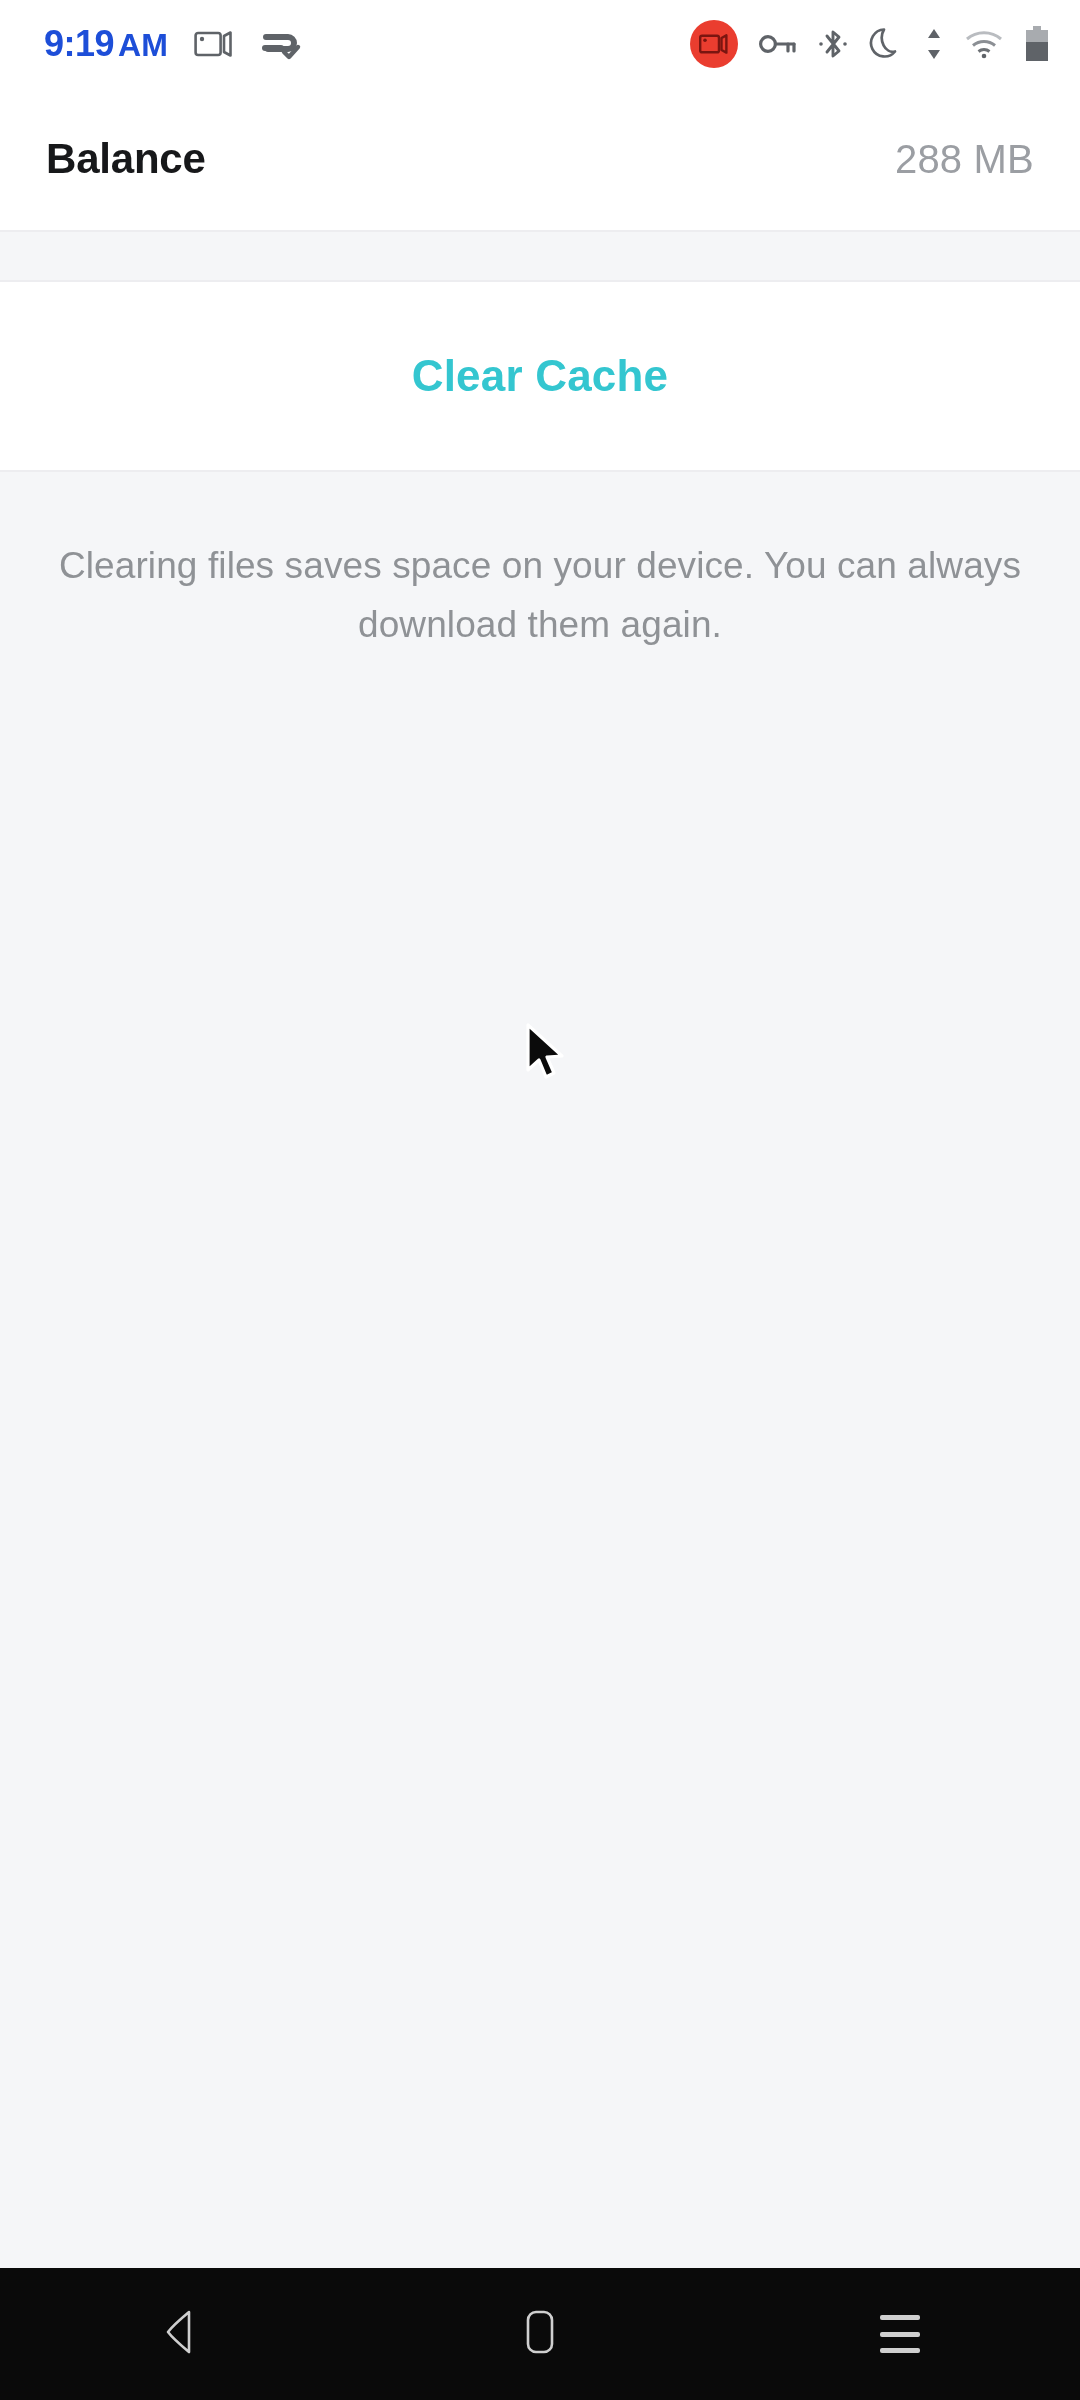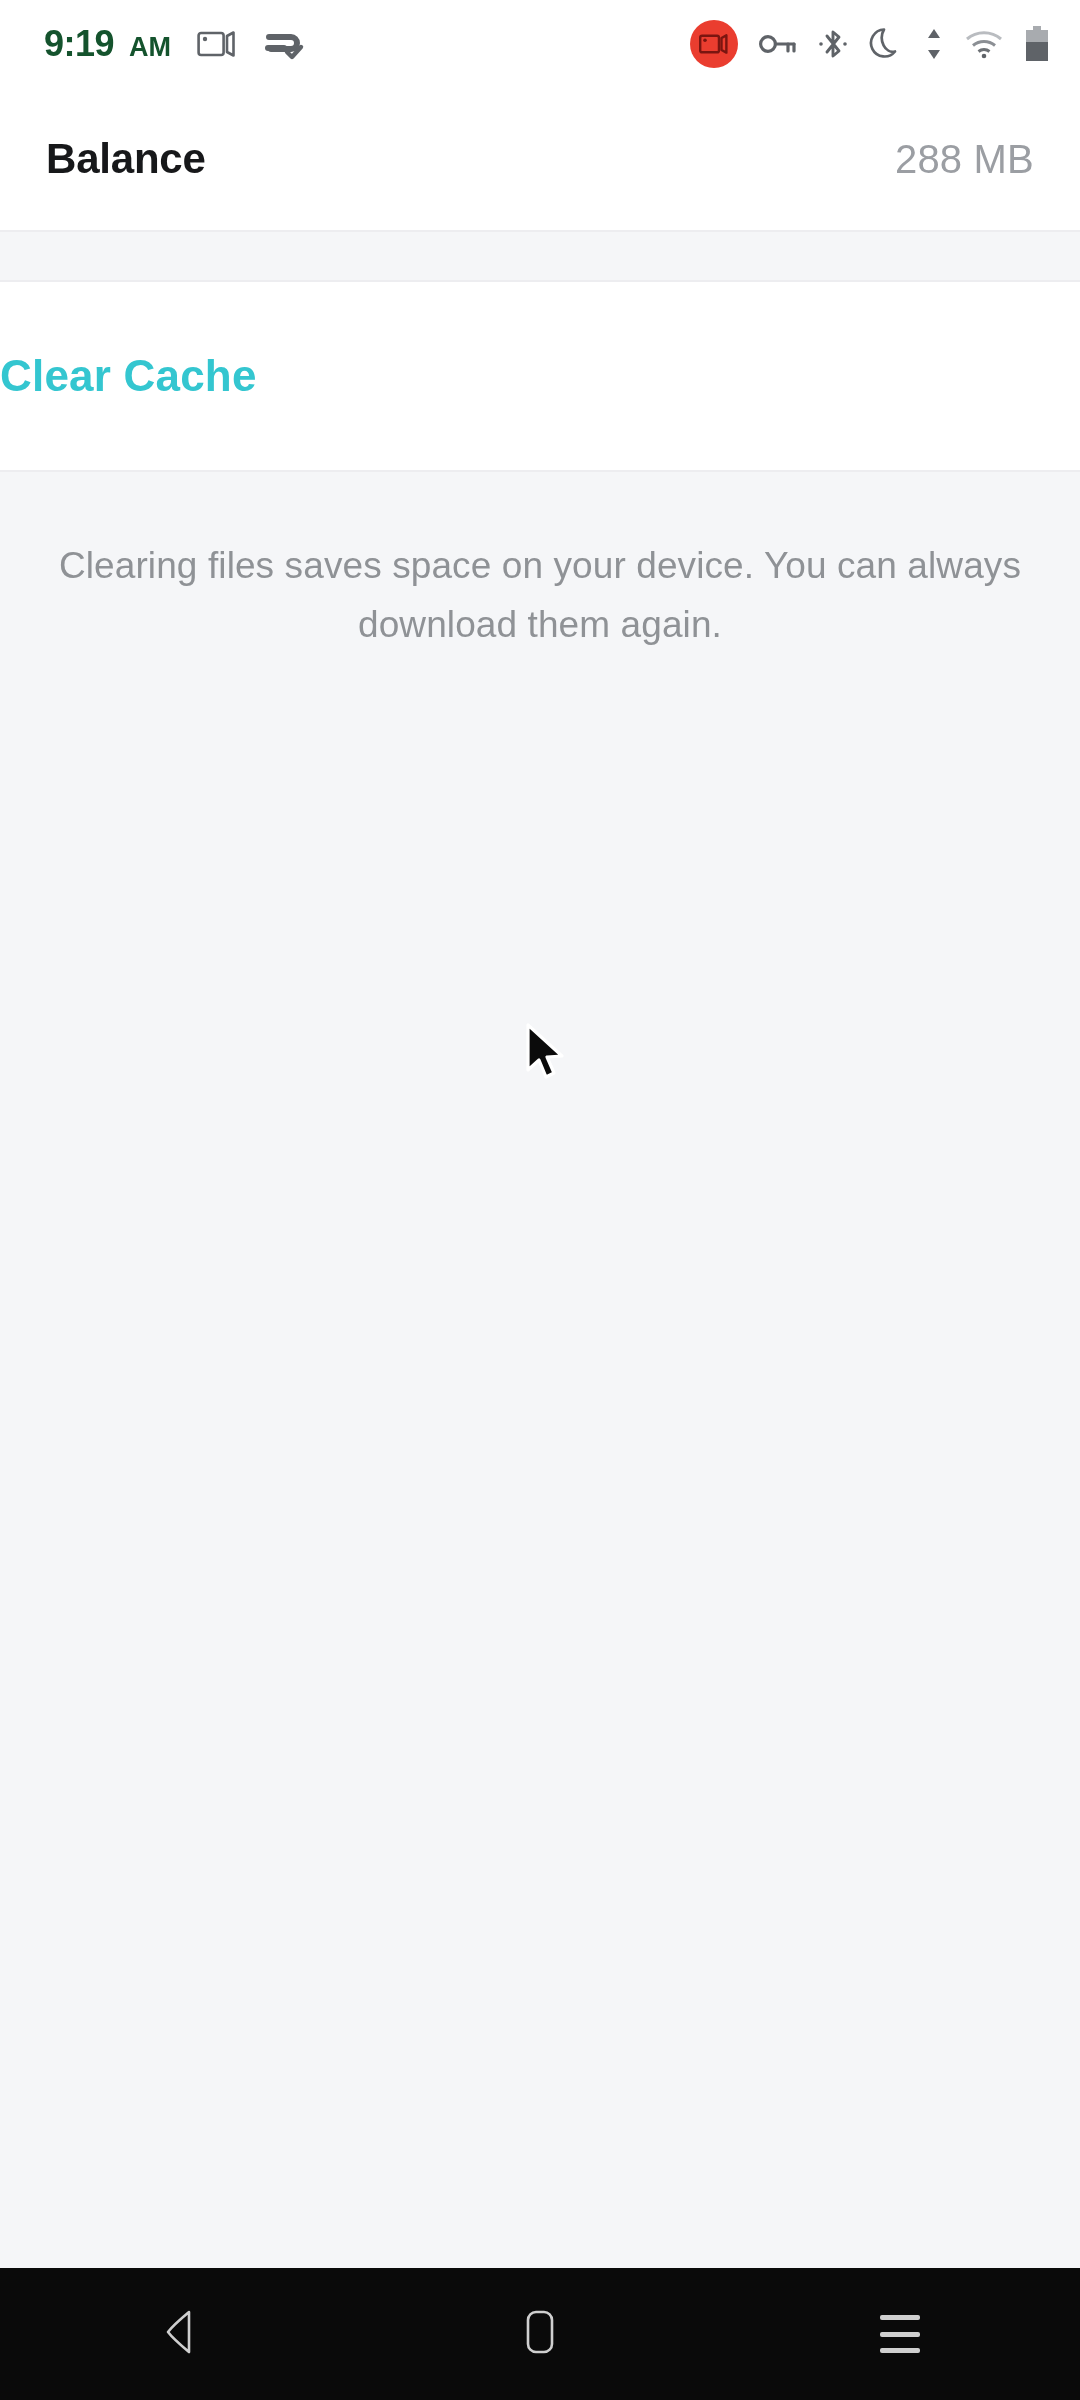--- a/index.html
+++ b/index.html
@@ -35,28 +35,28 @@
     flex: 0 0 auto;
   }
   .status-left {
     display: flex;
     align-items: center;
     gap: 26px;
   }
   .clock {
     font-size: 36px;
     font-weight: 700;
-    color: #14532d;
+    color: #1d4ed8;
     letter-spacing: -0.5px;
     display: flex;
     align-items: baseline;
-    gap: 15px;
+    gap: 4px;
   }
   .clock .ampm {
-    font-size: 27px;
+    font-size: 32px;
     font-weight: 700;
     letter-spacing: 0;
   }
   .status-right {
     display: flex;
     align-items: center;
     gap: 20px;
   }
   .sb-icon {
     display: flex;
@@ -136,21 +136,21 @@
     border-bottom: 2px solid #ededf0;
     flex: 0 0 auto;
   }
 
   
   .action-section {
     height: 188px;
     background: #ffffff;
     display: flex;
     align-items: center;
-    justify-content: flex-start;
+    justify-content: center;
     border-bottom: 2px solid #ededf0;
     flex: 0 0 auto;
   }
   .action-label {
     font-size: 44px;
     font-weight: 700;
     color: #34c6d0;
     letter-spacing: 0.2px;
   }
 

